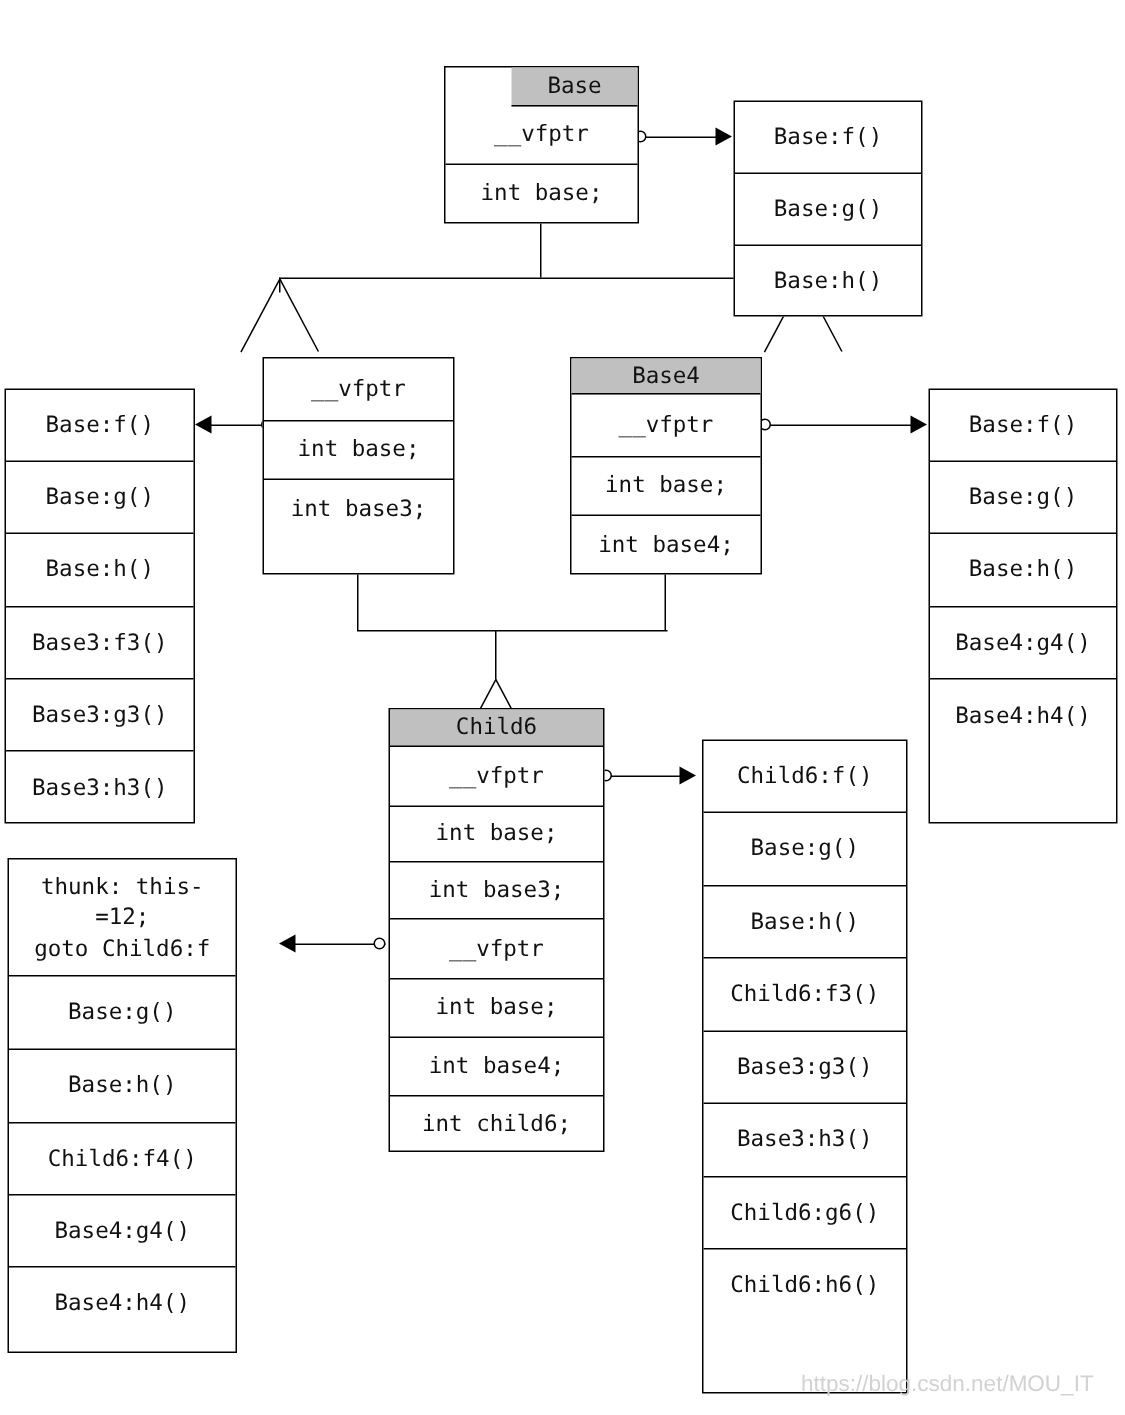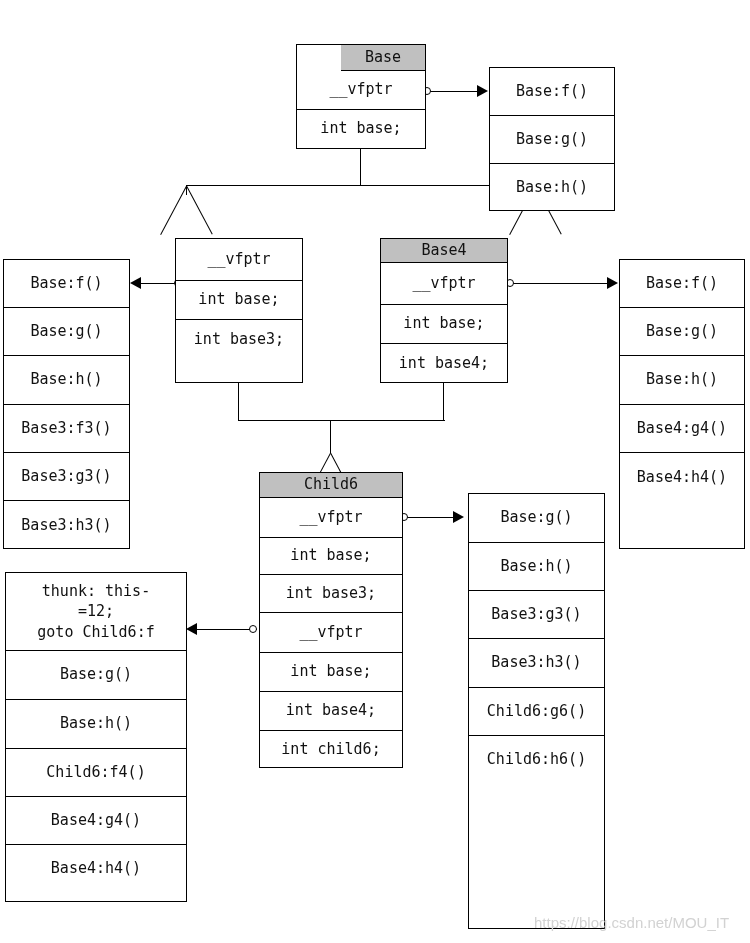--- a/index.html
+++ b/index.html
@@ -199,29 +199,31 @@
     <div class="row" style="height:40px;">__vfptr</div>
     <div class="row" style="height:37px;">int base;</div>
     <div class="row" style="height:38px;">int base3;</div>
     <div class="row" style="height:40px;">__vfptr</div>
     <div class="row" style="height:39px;">int base;</div>
     <div class="row" style="height:39px;">int base4;</div>
     <div class="row" style="height:38px;">int child6;</div>
   </div>
 
   <div class="box" style="left:468px; top:493px; width:137px; height:436px;">
+    <div class="row" style="height:48px;">Child6:f()</div>
     <div class="row" style="height:49px;">Base:g()</div>
     <div class="row" style="height:48px;">Base:h()</div>
+    <div class="row" style="height:49px;">Child6:f3()</div>
     <div class="row" style="height:48px;">Base3:g3()</div>
     <div class="row" style="height:49px;">Base3:h3()</div>
     <div class="row" style="height:48px;">Child6:g6()</div>
     <div class="row" style="height:48px;">Child6:h6()</div>
   </div>
 
-  <div class="box" style="left:5px; top:572px; width:182px; height:330px;">
+  <div class="box" style="left:5px; top:572px; width:153px; height:330px;">
     <div class="row" style="height:78px; line-height:1.35;">thunk: this-
 =12;
 goto Child6:f</div>
     <div class="row" style="height:49px;">Base:g()</div>
     <div class="row" style="height:49px;">Base:h()</div>
     <div class="row" style="height:48px;">Child6:f4()</div>
     <div class="row" style="height:48px;">Base4:g4()</div>
     <div class="row" style="height:48px;">Base4:h4()</div>
   </div>
 

